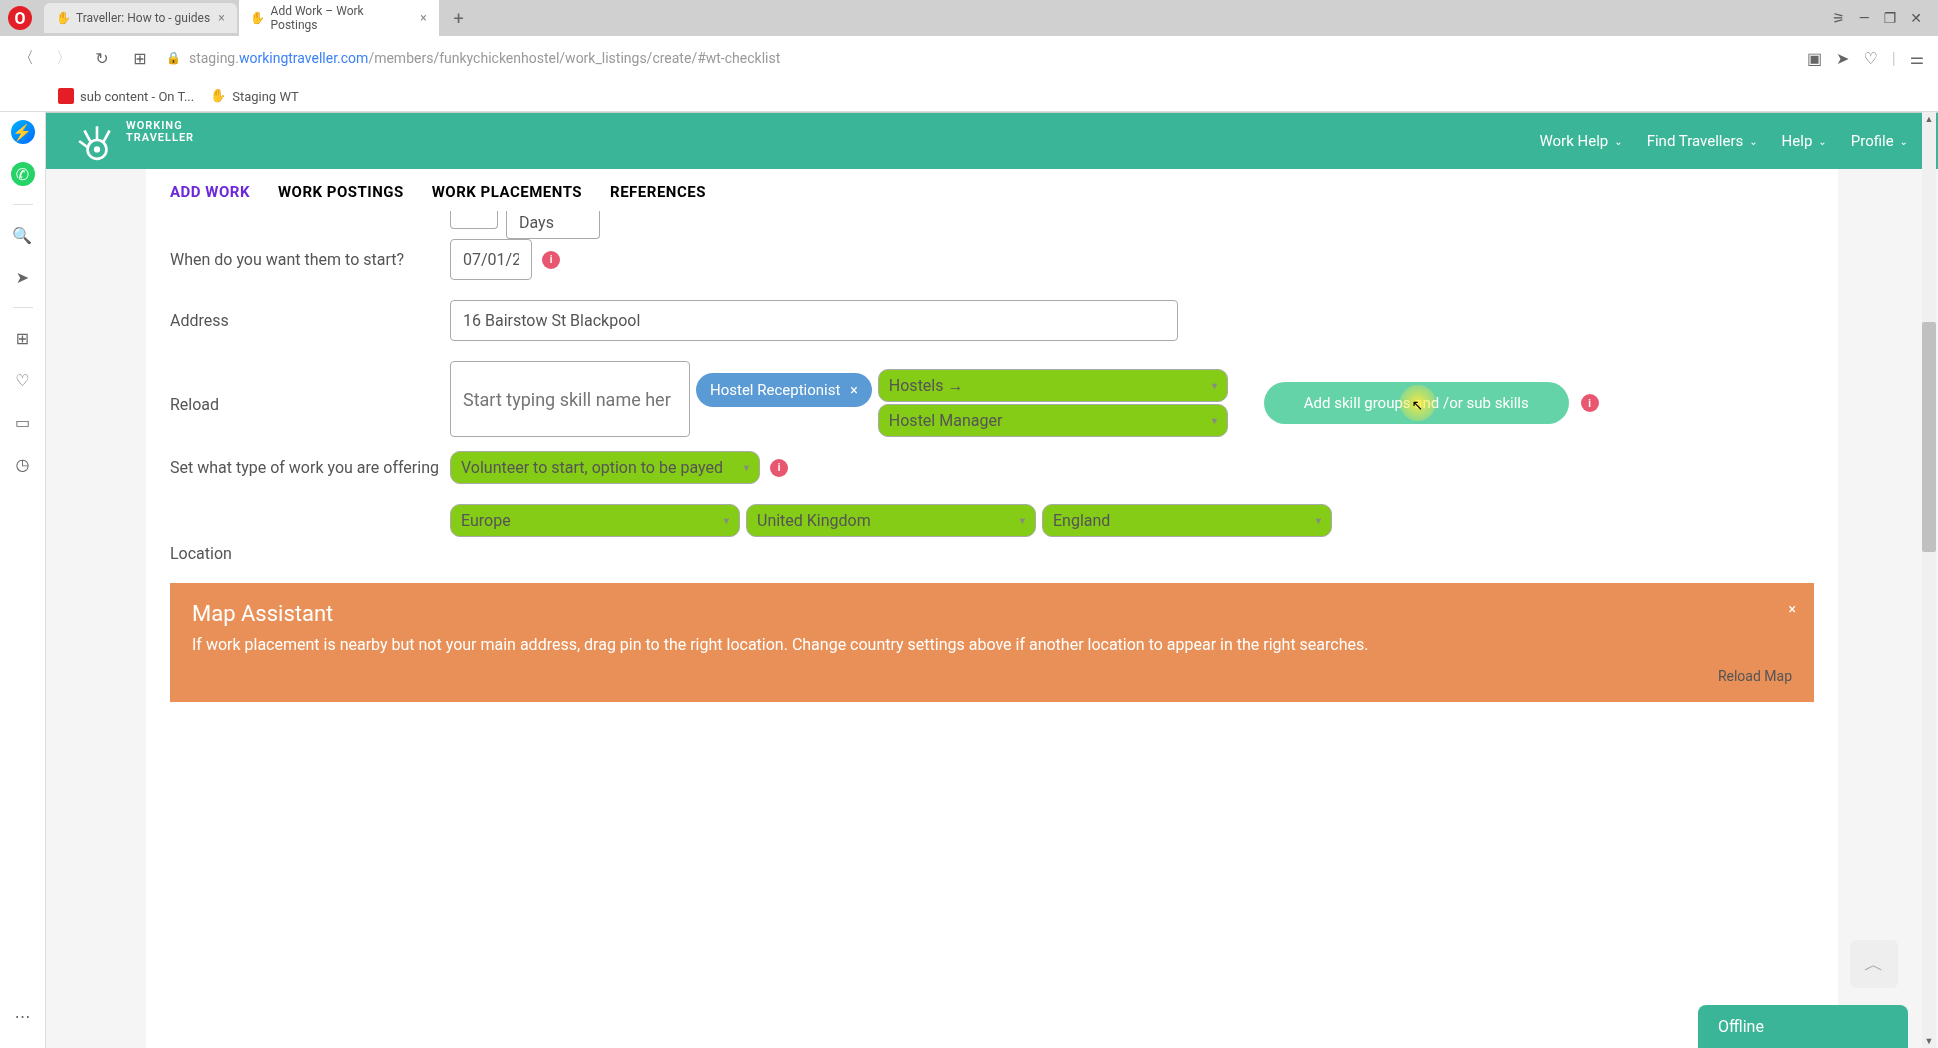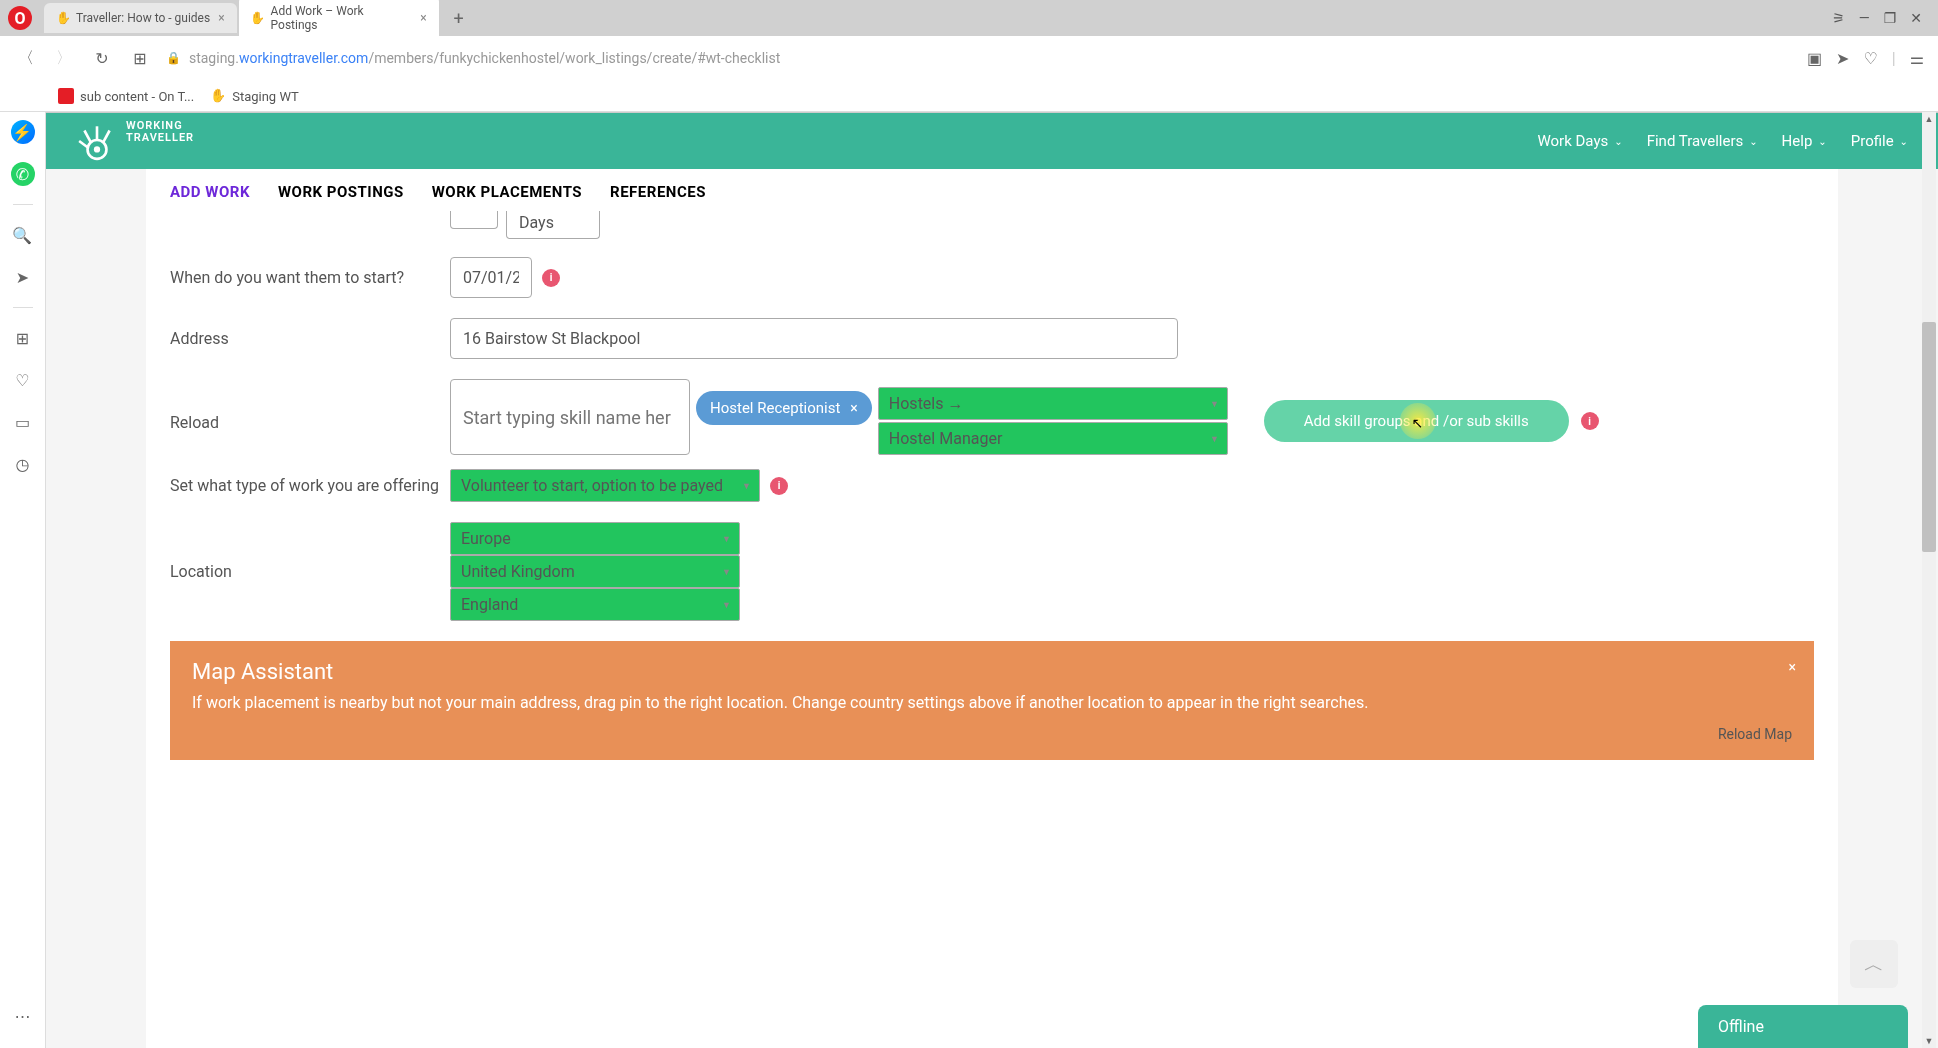--- a/index.html
+++ b/index.html
@@ -63,21 +63,21 @@
     .text-input.skill { width: 240px; font-size: 18px; }
     
     .days-partial { border: 1px solid #aaa; border-top: none; border-radius: 0 0 4px 4px; padding: 2px 12px 6px; font-size: 16px; color: #555; width: 94px; margin-left: 8px; }
     .empty-partial { border: 1px solid #aaa; border-top: none; border-radius: 0 0 4px 4px; width: 48px; height: 18px; }
     
     .info-badge { width: 18px; height: 18px; background: #e85670; color: #fff; border-radius: 50%; display: flex; align-items: center; justify-content: center; font-size: 10px; font-weight: bold; cursor: pointer; }
     
     .skill-tag { background: #5b9bd5; color: #fff; padding: 8px 14px; border-radius: 18px; font-size: 15px; display: flex; align-items: center; gap: 10px; }
     .skill-tag-close { cursor: pointer; font-size: 14px; }
     
-    .select-box { border: 1px solid #aaa; border-radius: 2px; padding: 6px 26px 6px 10px; font-size: 16px; color: #555; background: #22c55e; position: relative; min-width: 290px; cursor: pointer; }
+    .select-box { border: 1px solid #aaa; border-radius: 10px; padding: 6px 26px 6px 10px; font-size: 16px; color: #555; background: #84cc16; position: relative; min-width: 290px; cursor: pointer; }
     .select-box::after { content: '▼'; position: absolute; right: 8px; top: 50%; transform: translateY(-50%); font-size: 9px; color: #888; }
     .select-box.medium { width: 350px; }
     .select-box.payment { width: 310px; }
     
     .add-skill-btn { background: #65d3a8; color: #fff; padding: 12px 40px; border-radius: 24px; font-size: 15px; border: none; cursor: pointer; position: relative; }
     .click-highlight { position: absolute; width: 36px; height: 36px; background: radial-gradient(circle, rgba(255,235,59,0.9), rgba(255,235,59,0)); border-radius: 50%; top: 50%; left: 50%; transform: translate(-45%, -50%); pointer-events: none; }
     .cursor-arrow { position: absolute; top: 50%; left: 50%; transform: translate(-40%, -40%); font-size: 14px; color: #000; pointer-events: none; }
     
     .skills-section { display: flex; align-items: flex-start; margin-bottom: 14px; }
     .skills-controls { display: flex; flex-direction: row; gap: 6px; }
@@ -182,21 +182,21 @@
         <line x1="26" y1="21" x2="32" y2="10" stroke="#fff" stroke-width="2.5"></line>
         <line x1="11" y1="26" x2="3" y2="20" stroke="#fff" stroke-width="2.5"></line>
       </svg>
       <div class="logo-text">
         <div>WORKING</div>
         <div>TRAVELLER</div>
       </div>
     </div>
     <div class="nav-menu">
       <div class="nav-item">
-          <span>Work Days</span>
+          <span>Work Help</span>
           <span class="chevron">⌄</span>
         </div>
       <div class="nav-item">
           <span>Find Travellers</span>
           <span class="chevron">⌄</span>
         </div>
       <div class="nav-item">
           <span>Help</span>
           <span class="chevron">⌄</span>
         </div>
@@ -210,21 +210,21 @@
   <div class="content-wrapper">
     <div class="tabs-row">
       <div class="content-tab active">ADD WORK</div>
       <div class="content-tab">WORK POSTINGS</div>
       <div class="content-tab">WORK PLACEMENTS</div>
       <div class="content-tab">REFERENCES</div>
     </div>
 
     <div class="form-area">
 
-      <div style="display:flex; margin-left:280px; margin-bottom:18px;">
+      <div style="display:flex; margin-left:280px; ">
         <div class="empty-partial"></div>
         <div class="days-partial">Days</div>
       </div>
 
       <div class="form-row">
         <div class="form-label">When do you want them to start?</div>
         <div class="form-controls">
           <input class="text-input date" value="07/01/20" style="">
           <div class="info-badge">i</div>
         </div>
@@ -267,21 +267,21 @@
       <div class="form-row">
         <div class="form-label">Set what type of work you are offering</div>
         <div class="form-controls">
           <div class="select-box payment">Volunteer to start, option to be payed</div>
           <div class="info-badge">i</div>
         </div>
       </div>
 
       <div class="form-row" style="align-items:flex-start;">
         <div class="form-label" style="padding-top:40px;">Location</div>
-        <div style="display:flex; flex-direction:column; gap:0;">
+        <div style="display:flex; flex-direction:row; gap:6px;">
           <div class="select-box">Europe</div>
           <div class="select-box">United Kingdom</div>
           <div class="select-box">England</div>
         </div>
       </div>
 
       <div class="map-assistant">
         <div class="map-title">Map Assistant</div>
         <div class="map-desc">If work placement is nearby but not your main address, drag pin to the right location. Change country settings above if another location to appear in the right searches.</div>
         <div class="map-close">×</div>

